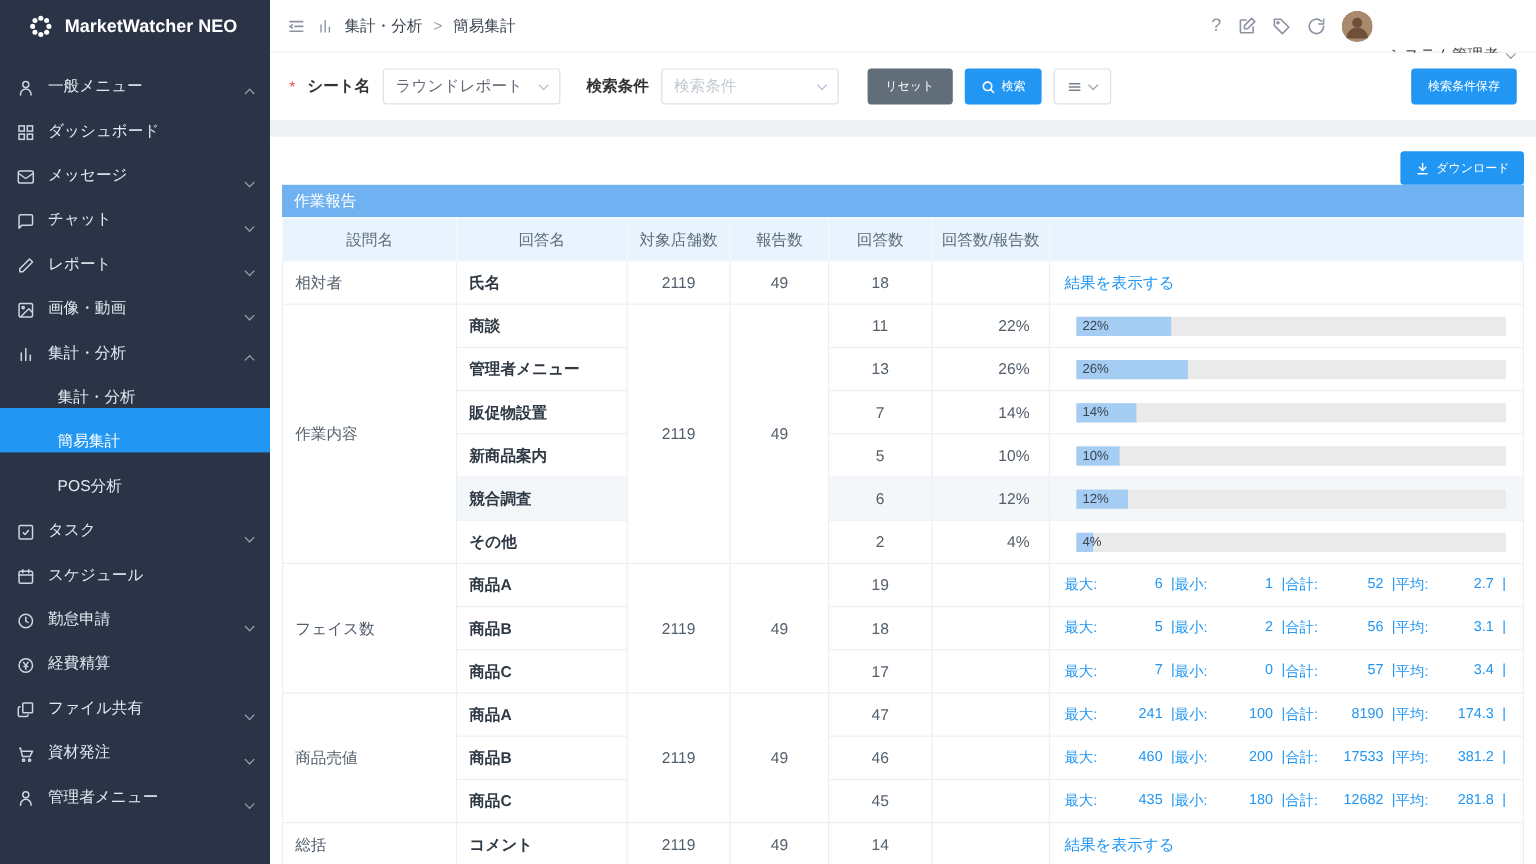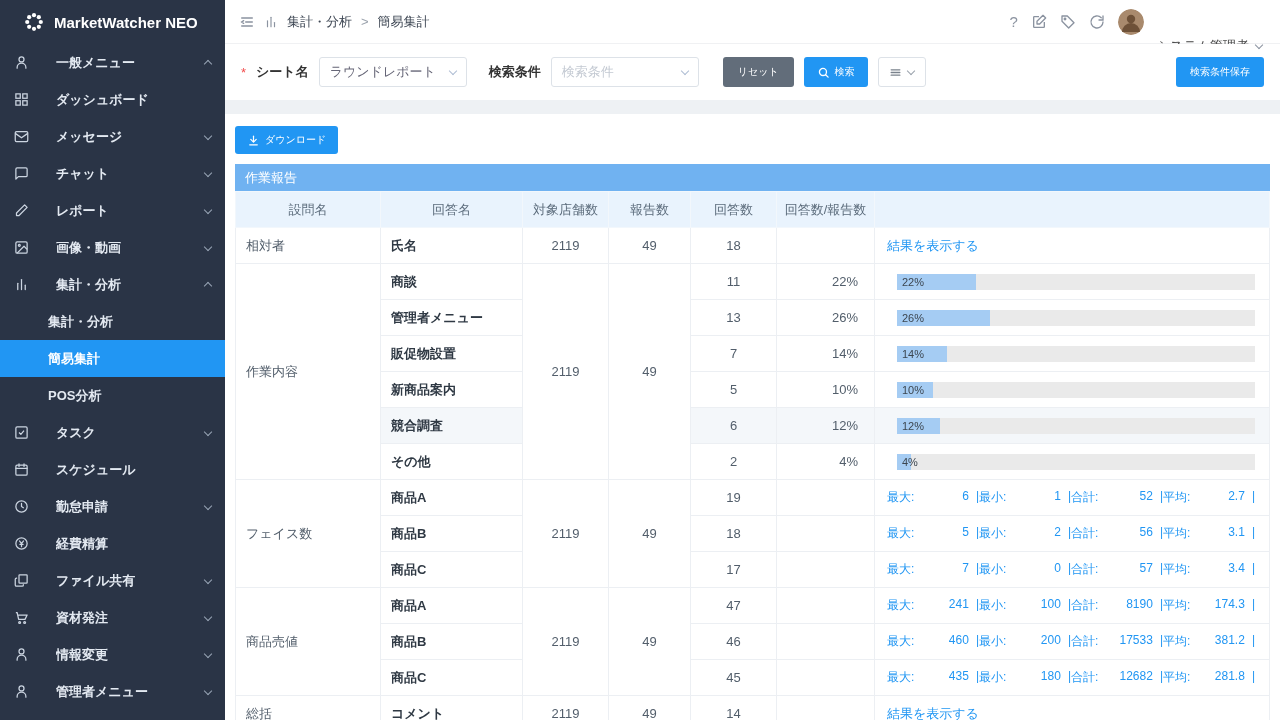--- a/index.html
+++ b/index.html
@@ -3,21 +3,21 @@
 <meta charset="utf-8">
 <style>
   * { margin:0; padding:0; box-sizing:border-box; }
   html,body { width:1280px; height:720px; overflow:hidden; }
   body { font-family:"Liberation Sans","DejaVu Sans",sans-serif; background:#eef1f4; font-size:13px; }
   .app { display:flex; width:100%; height:100%; }
 
   
   .sidebar { width:225px; flex:0 0 225px; background:#2a3446; color:#dde4ec; overflow:hidden; }
   .logo { height:44px; display:flex; align-items:center; gap:9px; padding:0 23px; color:#fff; font-size:15px; font-weight:bold; }
-  .nav-item { height:37px; display:flex; align-items:center; gap:26px; padding:0 14px; cursor:pointer; color:#e3e9f1; white-space:nowrap;font-weight:bold; }
+  .nav-item { height:37px; display:flex; align-items:flex-end; gap:10px; padding:0 14px; cursor:pointer; color:#e3e9f1; white-space:nowrap; }
   .nav-item .nav-icon { width:16px; display:flex; color:#ccd5e1; }
   .nav-icon svg { display:block; }
   .nav-label { flex:1; overflow:hidden; }
   .nav-sub { padding-left:48px; }
   .nav-active { background:#2196f3; color:#fff; }
   .chev { width:6px; height:6px; border-right:1.5px solid #98a4b5; border-bottom:1.5px solid #98a4b5; display:inline-block; flex:0 0 auto; }
   .chev.down { transform:rotate(45deg); margin-top:-2px; }
   .chev.up { transform:rotate(-135deg); margin-top:3px; }
 
   
@@ -40,21 +40,21 @@
   .select.placeholder { color:#c3c9d2; }
   .select .chev { position:absolute; right:10px; top:12px; border-color:#aebdd3; }
   .btn { height:30px; border:none; border-radius:3px; font-size:10px; display:inline-flex; align-items:center; justify-content:center; gap:5px; cursor:pointer; font-family:inherit; white-space:nowrap; }
   .btn-reset { background:#626d7a; color:#fff; padding:0 15px; margin-left:14px; }
   .btn-search { background:#2196f3; color:#fff; padding:0 13px; }
   .btn-more { background:#fff; border:1px solid #dde2e8; color:#7a828c; width:48px; gap:6px; }
   .btn-save { background:#2196f3; color:#fff; padding:0 14px; margin-left:auto; }
 
   
   .content { flex:1; margin-top:14px; background:#fff; padding:12px 10px 0; overflow:hidden; }
-  .download-row { display:flex; margin-bottom:10px; }
+  .download-row { display:flex; justify-content:flex-end; }
   .btn-download { background:#2196f3; color:#fff; height:28px; padding:0 12px; }
   .banner { height:27px; background:#70b2f1; color:#fff; display:flex; align-items:center; padding:0 10px; }
 
   table { width:100%; border-collapse:collapse; table-layout:fixed; }
   th { background:#e9f3fd; color:#5c6c7c; font-weight:normal; height:36px; border:1px solid #f2f7fc; }
   td { border:1px solid #eceff3; height:36px; padding:0 10px; color:#525e6b; background:#fff; }
   tr.hl td { background:#f4f7fa; }
   td.q { text-align:left; vertical-align:middle; }
   td.a { color:#2f3944; font-weight:bold; }
   td.num { text-align:center; }
@@ -232,30 +232,20 @@
         <span class="nav-label">資材発注</span>
         <span class="chev down"></span>
       </div>
       <div class="nav-item">
         <span class="nav-icon">
             <svg width="15" height="15" viewBox="0 0 24 24" fill="none" stroke="currentColor" stroke-width="2" stroke-linecap="round">
               <circle cx="12" cy="7" r="4"></circle>
               <path d="M5 21v-1a7 7 0 0 1 14 0v1"></path>
             </svg>
           </span>
-        <span class="nav-label">情報変更</span>
-        <span class="chev down"></span>
-      </div>
-      <div class="nav-item">
-        <span class="nav-icon">
-            <svg width="15" height="15" viewBox="0 0 24 24" fill="none" stroke="currentColor" stroke-width="2" stroke-linecap="round">
-              <circle cx="12" cy="7" r="4"></circle>
-              <path d="M5 21v-1a7 7 0 0 1 14 0v1"></path>
-            </svg>
-          </span>
         <span class="nav-label">管理者メニュー</span>
         <span class="chev down"></span>
       </div>
     </nav>
   </aside>
 
   <div class="main">
 
     <header class="topbar">
       <div class="breadcrumb">

